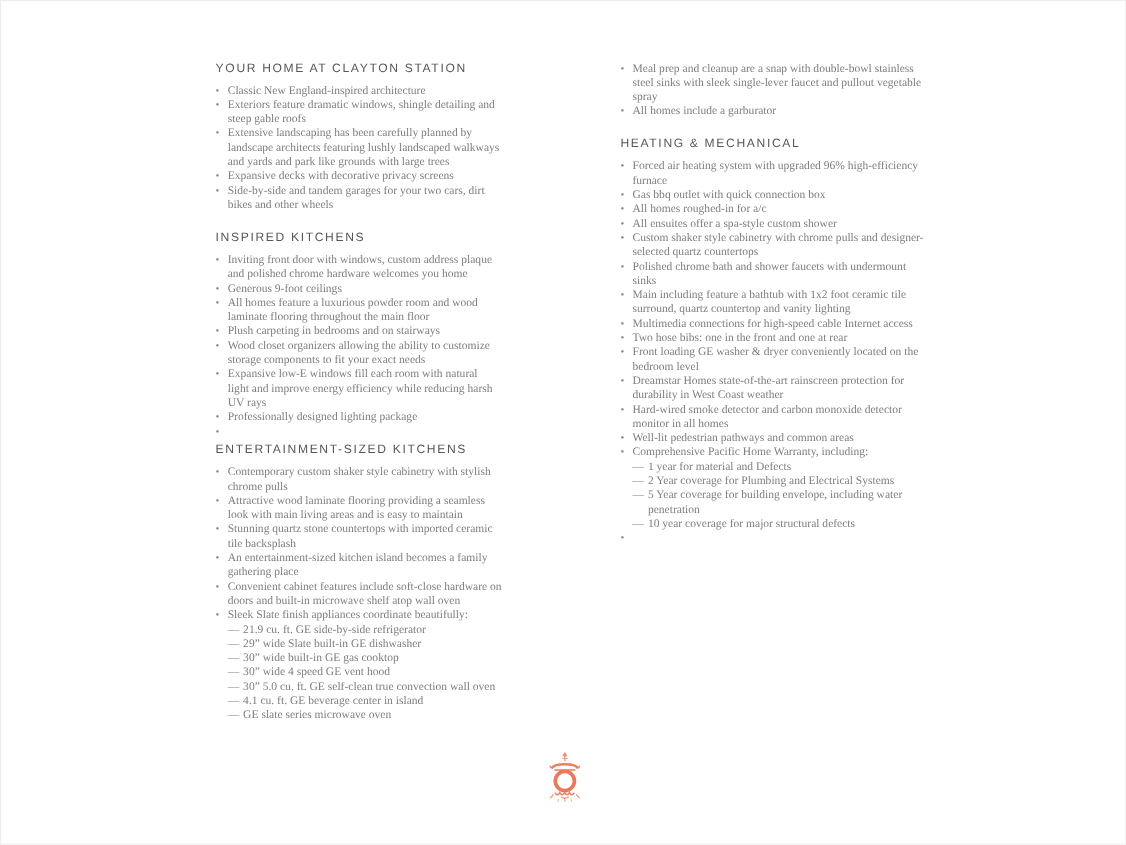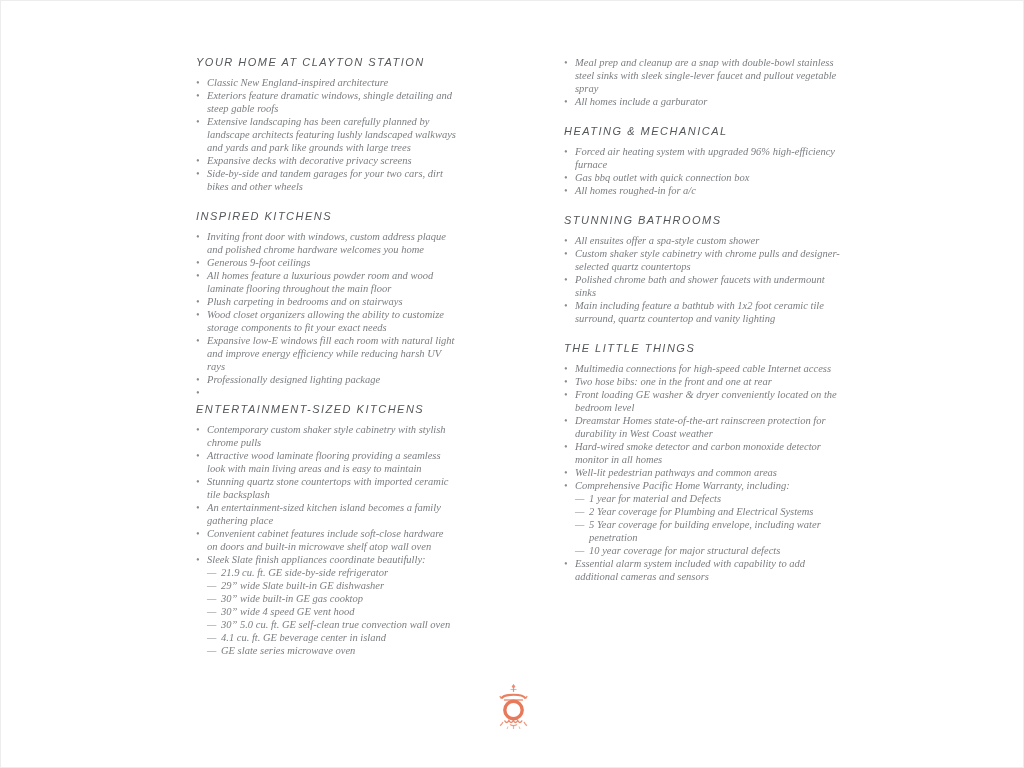--- a/index.html
+++ b/index.html
@@ -8,21 +8,20 @@
     background: #ffffff;
     font-family: "Liberation Serif", serif;
     overflow: hidden;
   }
   .page {
     position: relative;
     width: 1022px; height: 766px;
     border: 1px solid #ededed;
     background: #ffffff;
     box-sizing: content-box;
-    font-style: italic;
   }
   .column { position: absolute; top: 55px; }
   .column.left  { left: 195px; width: 260px; }
   .column.right { left: 563px; width: 276px; }
 
   .heading {
     font-family: "Liberation Sans", sans-serif;
     font-size: 11px;
     font-weight: 500;
     letter-spacing: 1.5px;
@@ -101,42 +100,40 @@
         <div class="item bullet"><span class="marker">•</span><span class="txt">Meal prep and cleanup are a snap with double-bowl stainless steel sinks with sleek single-lever faucet and pullout vegetable spray</span></div>
         <div class="item bullet"><span class="marker">•</span><span class="txt">All homes include a garburator</span></div>
       </div>
       <div class="section">
         <div class="heading">HEATING &amp; MECHANICAL</div>
         <div class="item bullet"><span class="marker">•</span><span class="txt">Forced air heating system with upgraded 96% high-efficiency furnace</span></div>
         <div class="item bullet"><span class="marker">•</span><span class="txt">Gas bbq outlet with quick connection box</span></div>
         <div class="item bullet"><span class="marker">•</span><span class="txt">All homes roughed-in for a/c</span></div>
       </div>
       <div class="section">
-        <div class="heading">STUNNING BATHROOMS</div>
         <div class="item bullet"><span class="marker">•</span><span class="txt">All ensuites offer a spa-style custom shower</span></div>
         <div class="item bullet"><span class="marker">•</span><span class="txt">Custom shaker style cabinetry with chrome pulls and designer-selected quartz countertops</span></div>
         <div class="item bullet"><span class="marker">•</span><span class="txt">Polished chrome bath and shower faucets with undermount sinks</span></div>
         <div class="item bullet"><span class="marker">•</span><span class="txt">Main including feature a bathtub with 1x2 foot ceramic tile surround, quartz countertop and vanity lighting</span></div>
       </div>
       <div class="section">
-        <div class="heading">THE LITTLE THINGS</div>
         <div class="item bullet"><span class="marker">•</span><span class="txt">Multimedia connections for high-speed cable Internet access</span></div>
         <div class="item bullet"><span class="marker">•</span><span class="txt">Two hose bibs: one in the front and one at rear</span></div>
         <div class="item bullet"><span class="marker">•</span><span class="txt">Front loading GE washer &amp; dryer conveniently located on the bedroom level</span></div>
       </div>
       <div class="section">
         <div class="item bullet"><span class="marker">•</span><span class="txt">Dreamstar Homes state-of-the-art rainscreen protection for durability in West Coast weather</span></div>
         <div class="item bullet"><span class="marker">•</span><span class="txt">Hard-wired smoke detector and carbon monoxide detector monitor in all homes</span></div>
         <div class="item bullet"><span class="marker">•</span><span class="txt">Well-lit pedestrian pathways and common areas</span></div>
         <div class="item bullet"><span class="marker">•</span><span class="txt">Comprehensive Pacific Home Warranty, including:</span></div>
         <div class="item dash"><span class="marker">—</span><span class="txt">1 year for material and Defects</span></div>
         <div class="item dash"><span class="marker">—</span><span class="txt">2 Year coverage for Plumbing and Electrical Systems</span></div>
         <div class="item dash"><span class="marker">—</span><span class="txt">5 Year coverage for building envelope, including water penetration</span></div>
         <div class="item dash"><span class="marker">—</span><span class="txt">10 year coverage for major structural defects</span></div>
-        <div class="item bullet"><span class="marker">•</span><span class="txt">Essential alarm system included with capability to add additional cameras and sensors</span></div>
+        <div class="item bullet"><span class="marker">•</span></div>
       </div>
     </div>
 
   <div class="logo" style="color: rgb(232, 121, 90);">
     <svg viewBox="0 0 31 48" xmlns="http://www.w3.org/2000/svg" fill="none" stroke="currentColor">
 
       <path d="M15.5 1.5 L14 4 L17 4 Z" stroke-width="1" fill="currentColor" opacity="0.85"></path>
       <line x1="15.5" y1="4" x2="15.5" y2="9" stroke-width="1.2" opacity="0.8"></line>
       <path d="M12.5 6.5 L18.5 6.5" stroke-width="1" opacity="0.6"></path>
 

